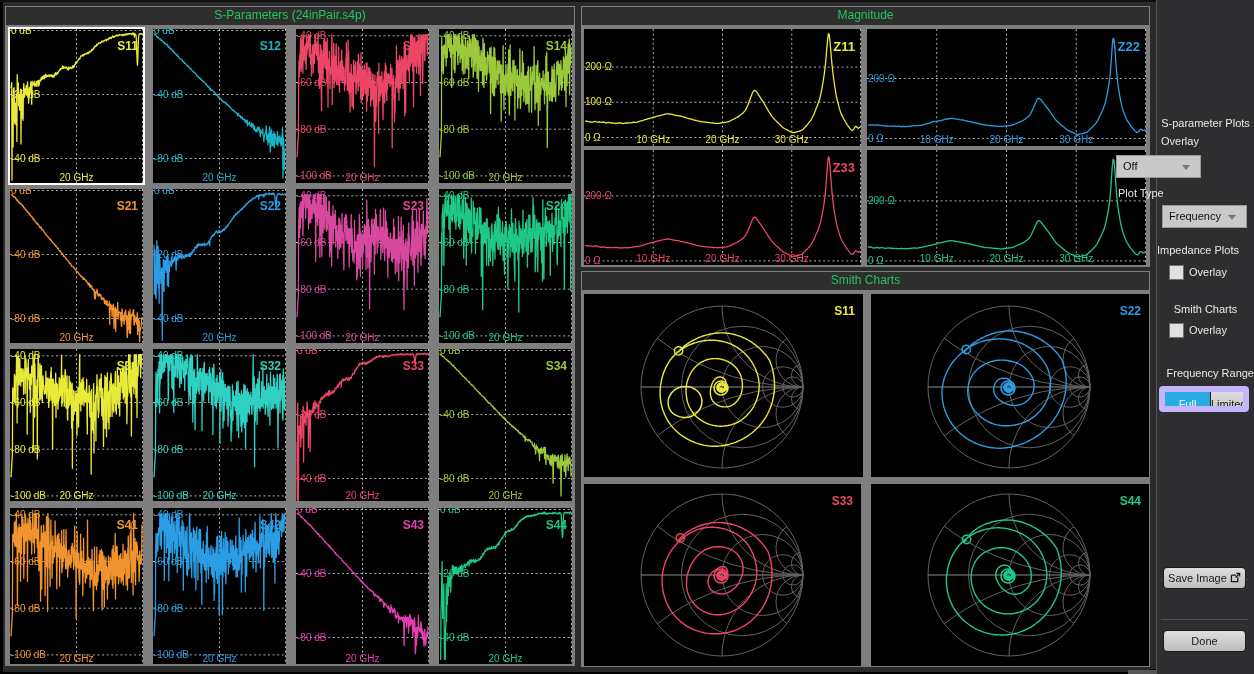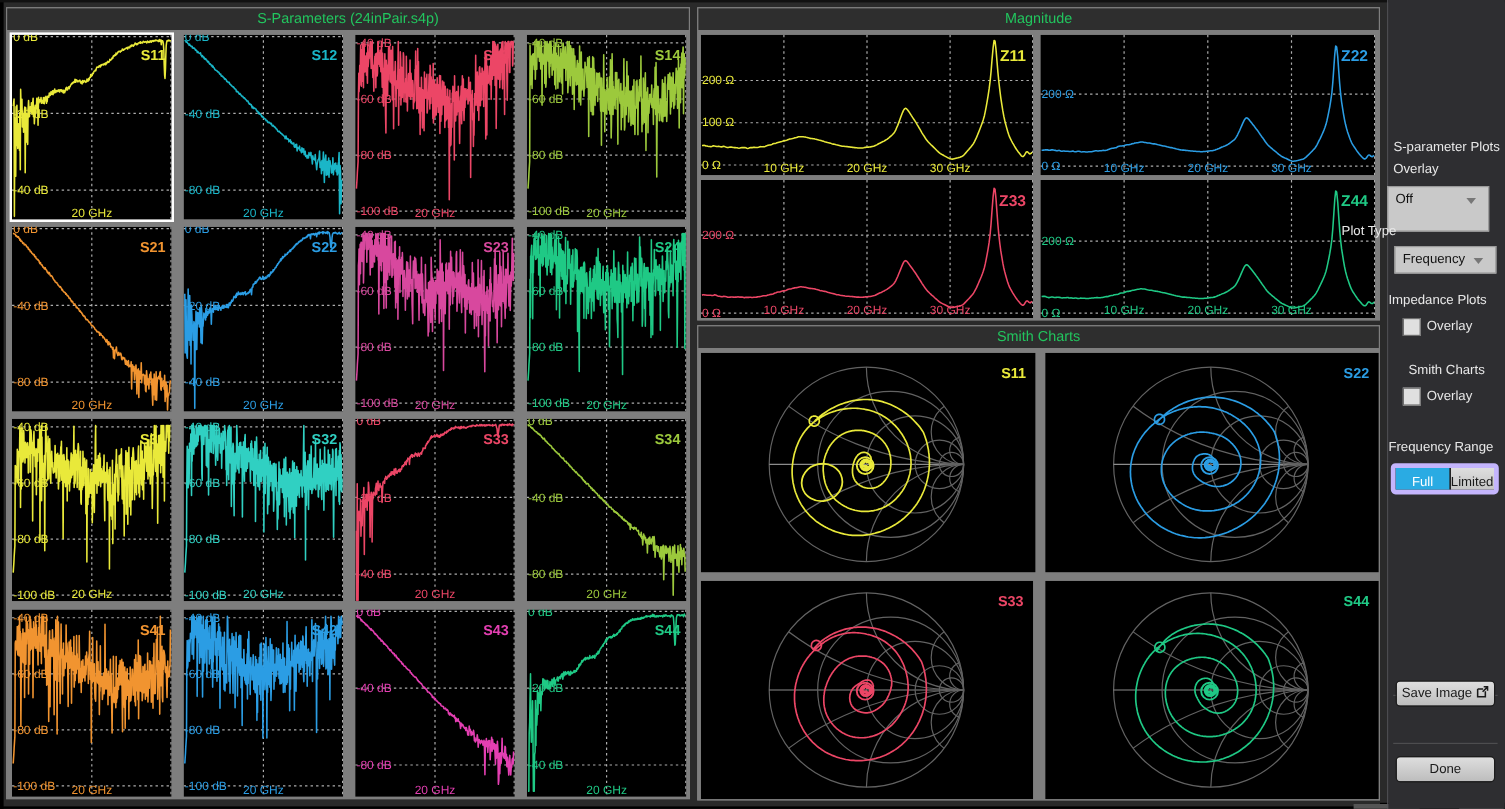--- a/index.html
+++ b/index.html
@@ -445,31 +445,31 @@
     </g>
     <polyline points="92.7,58.5 92.3,58.0 91.9,57.5 91.6,56.9 91.4,56.2 91.3,55.5 91.4,54.9 91.5,54.2 91.8,53.6 92.1,53.0 92.5,52.5 93.0,52.0 93.6,51.7 94.2,51.4 94.9,51.2 95.6,51.2 96.2,51.2 96.9,51.4 97.5,51.7 98.1,52.0 98.6,52.5 99.0,53.0 99.3,53.6 99.6,54.2 99.7,54.9 99.7,55.6 99.7,56.2 99.5,56.9 99.2,57.5 98.8,58.0 98.3,58.5 97.8,58.9 97.2,59.2 96.5,59.5 95.9,59.6 95.2,59.6 94.5,59.5 93.9,59.2 93.3,58.9 92.7,58.5 93.5,57.9 94.3,56.6 95.1,55.4 96.0,54.2 96.9,53.0 97.9,51.8 98.9,50.6 100.0,49.5 101.1,48.4 102.3,47.4 103.5,46.4 104.7,45.5 106.0,44.5 107.4,43.7 108.8,42.9 110.2,42.1 111.6,41.4 113.1,40.7 114.6,40.1 116.1,39.5 117.7,39.0 119.3,38.5 120.9,38.0 122.5,37.6 124.1,37.2 125.8,36.9 127.5,36.6 129.2,36.4 130.9,36.2 132.6,36.1 134.4,36.0 136.1,36.0 137.9,36.1 139.6,36.1 141.4,36.3 143.1,36.5 144.9,36.8 146.7,37.1 148.4,37.5 150.2,38.0 151.9,38.5 153.6,39.1 155.3,39.7 157.0,40.4 158.7,41.1 160.4,41.9 162.0,42.8 163.7,43.6 165.3,44.6 166.9,45.6 168.4,46.6 170.0,47.7 171.5,48.9 173.0,50.1 174.4,51.3 175.8,52.6 177.2,53.9 178.5,55.3 179.8,56.7 181.1,58.2 182.3,59.7 183.5,61.3 184.6,62.9 185.7,64.5 186.4,66.3 187.0,68.2 187.6,70.0 188.1,71.9 188.6,73.8 189.0,75.6 189.4,77.5 189.7,79.4 190.0,81.3 190.1,83.2 190.3,85.1 190.4,87.0 190.4,88.9 190.3,90.8 190.2,92.7 190.1,94.5 189.9,96.4 189.6,98.3 189.3,100.1 188.9,101.9 188.5,103.7 188.0,105.5 187.5,107.3 187.0,109.1 186.3,110.8 185.7,112.5 185.0,114.2 184.2,115.9 183.4,117.5 182.6,119.1 181.7,120.7 180.8,122.2 179.8,123.8 178.8,125.3 177.8,126.7 176.7,128.2 175.5,129.6 174.4,130.9 173.2,132.2 171.9,133.5 170.7,134.8 169.3,136.0 168.0,137.1 166.6,138.3 165.2,139.3 163.8,140.4 162.4,141.4 160.9,142.4 159.4,143.3 157.8,144.1 156.3,145.0 154.7,145.7 153.1,146.5 151.5,147.1 149.8,147.7 148.2,148.3 146.5,148.8 144.8,149.3 143.1,149.7 141.4,150.0 139.7,150.3 138.0,150.5 136.3,150.7 134.5,150.9 132.8,151.0 131.1,151.0 129.4,151.0 127.6,150.9 125.9,150.8 124.2,150.7 122.5,150.5 120.8,150.2 119.1,149.9 117.5,149.5 115.8,149.1 114.2,148.7 112.6,148.1 110.9,147.6 109.4,146.9 107.8,146.3 106.3,145.6 104.8,144.8 103.3,144.0 101.8,143.1 100.4,142.2 99.0,141.3 97.6,140.3 96.3,139.3 94.9,138.3 93.7,137.2 92.4,136.1 91.2,134.9 90.0,133.7 88.9,132.5 87.8,131.2 86.8,129.9 85.8,128.6 84.8,127.3 83.9,125.9 83.0,124.5 82.2,123.0 81.4,121.6 80.7,120.1 80.0,118.6 79.4,117.1 78.8,115.5 78.3,114.0 77.8,112.4 77.3,110.9 76.9,109.3 76.6,107.7 76.3,106.1 76.0,104.5 75.8,102.9 75.6,101.3 75.5,99.7 75.4,98.1 75.4,96.5 75.4,94.9 75.5,93.3 75.6,91.7 75.8,90.1 76.0,88.5 76.3,86.9 76.6,85.4 76.9,83.8 77.3,82.3 77.7,80.8 78.2,79.3 78.7,77.8 79.3,76.3 79.9,74.8 80.5,73.4 81.2,72.0 81.9,70.6 82.7,69.2 83.4,67.9 84.3,66.5 85.1,65.2 86.1,64.0 87.0,62.7 88.0,61.5 89.0,60.4 90.1,59.2 91.2,58.1 92.3,57.1 93.4,56.0 94.6,55.1 95.8,54.1 97.1,53.2 98.4,52.4 99.7,51.5 101.0,50.8 102.3,50.0 103.7,49.3 105.0,48.7 106.4,48.1 107.8,47.5 109.2,47.0 110.6,46.5 112.0,46.0 113.5,45.6 114.9,45.3 116.4,44.9 117.8,44.6 119.3,44.4 120.7,44.2 122.2,44.0 123.7,43.9 125.1,43.9 126.6,43.8 128.1,43.8 129.5,43.9 131.0,44.0 132.4,44.1 133.8,44.3 135.3,44.6 136.7,44.8 138.1,45.1 139.5,45.5 140.8,45.8 142.2,46.3 143.6,46.7 144.9,47.2 146.2,47.7 147.5,48.3 148.8,48.8 150.1,49.5 151.3,50.1 152.5,50.8 153.7,51.5 154.9,52.3 156.1,53.0 157.2,53.9 158.3,54.7 159.4,55.6 160.4,56.5 161.4,57.4 162.4,58.4 163.3,59.4 164.3,60.4 165.2,61.5 166.0,62.5 166.8,63.6 167.6,64.7 168.4,65.9 169.1,67.0 169.8,68.2 170.4,69.4 171.0,70.6 171.6,71.8 172.1,73.0 172.6,74.3 173.1,75.5 173.5,76.8 173.9,78.0 174.3,79.3 174.6,80.6 174.9,81.9 175.1,83.2 175.3,84.5 175.5,85.8 175.6,87.1 175.7,88.4 175.8,89.7 175.8,91.0 175.7,92.4 175.7,93.7 175.6,94.9 175.4,96.2 175.2,97.5 175.0,98.8 174.8,100.1 174.4,101.3 174.1,102.5 173.7,103.8 173.3,105.0 172.8,106.2 172.3,107.3 171.8,108.5 171.2,109.6 170.6,110.7 169.9,111.8 169.2,112.8 168.5,113.9 167.8,114.9 167.0,115.8 166.2,116.8 165.3,117.7 164.5,118.6 163.6,119.4 162.6,120.2 161.7,121.0 160.8,121.7 159.8,122.5 158.8,123.1 157.8,123.8 156.8,124.4 155.7,125.0 154.7,125.6 153.6,126.1 152.5,126.6 151.5,127.0 150.4,127.5 149.3,127.8 148.2,128.2 147.1,128.5 145.9,128.8 144.8,129.1 143.7,129.3 142.6,129.5 141.5,129.6 140.3,129.7 139.2,129.8 138.1,129.8 137.0,129.9 135.8,129.8 134.7,129.8 133.6,129.7 132.5,129.6 131.4,129.5 130.3,129.3 129.3,129.1 128.2,128.8 127.1,128.6 126.1,128.3 125.0,128.0 124.0,127.6 123.0,127.2 122.0,126.8 121.0,126.4 120.1,125.9 119.1,125.4 118.2,124.9 117.3,124.4 116.4,123.8 115.5,123.2 114.7,122.6 113.8,121.9 113.0,121.2 112.2,120.6 111.4,119.8 110.7,119.1 110.0,118.4 109.3,117.6 108.6,116.8 107.9,116.0 107.3,115.2 106.7,114.4 106.1,113.5 105.5,112.6 105.0,111.7 104.5,110.8 104.0,109.9 103.6,109.0 103.2,108.1 102.8,107.1 102.4,106.2 102.1,105.2 101.8,104.2 101.5,103.2 101.2,102.3 101.0,101.3 100.8,100.3 100.6,99.3 100.5,98.3 100.3,97.3 100.2,96.3 100.2,95.2 100.1,94.2 100.1,93.2 100.1,92.2 100.2,91.2 100.3,90.2 100.4,89.2 100.5,88.2 100.7,87.2 100.9,86.2 101.1,85.2 101.4,84.2 101.7,83.3 102.1,82.3 102.4,81.4 102.8,80.4 103.3,79.5 103.7,78.6 104.2,77.8 104.8,76.9 105.3,76.1 105.9,75.3 106.5,74.5 107.2,73.7 107.9,73.0 108.6,72.3 109.3,71.6 110.1,71.0 110.8,70.4 111.6,69.8 112.4,69.2 113.2,68.7 114.1,68.2 114.9,67.7 115.8,67.3 116.6,66.9 117.5,66.5 118.4,66.1 119.2,65.8 120.1,65.5 121.0,65.2 121.9,64.9 122.8,64.7 123.6,64.5 124.5,64.3 125.4,64.1 126.3,64.0 127.2,63.9 128.1,63.8 129.0,63.8 129.8,63.7 130.7,63.7 131.6,63.7 132.5,63.8 133.3,63.8 134.2,63.9 135.0,64.1 135.8,64.2 136.7,64.4 137.5,64.5 138.3,64.8 139.1,65.0 139.9,65.2 140.7,65.5 141.4,65.8 142.2,66.1 142.9,66.4 143.6,66.8 144.3,67.2 145.0,67.5 145.7,67.9 146.4,68.3 147.1,68.8 147.7,69.2 148.3,69.6 148.9,70.1 149.5,70.6 150.1,71.1 150.7,71.6 151.2,72.1 151.8,72.6 152.3,73.1 152.8,73.7 153.3,74.2 153.8,74.8 154.3,75.4 154.7,75.9 155.1,76.5 155.6,77.1 156.0,77.7 156.4,78.3 156.8,78.9 157.1,79.6 157.5,80.2 157.8,80.8 158.1,81.5 158.4,82.1 158.7,82.8 158.9,83.5 159.2,84.2 159.4,84.8 159.6,85.5 159.7,86.2 159.9,86.9 160.0,87.6 160.1,88.3 160.2,89.0 160.3,89.7 160.3,90.4 160.4,91.1 160.4,91.8 160.4,92.5 160.3,93.2 160.3,93.9 160.2,94.6 160.1,95.3 160.0,96.0 159.9,96.7 159.7,97.3 159.6,98.0 159.3,98.7 159.1,99.3 158.9,99.9 158.6,100.6 158.3,101.2 157.9,101.8 157.6,102.4 157.2,102.9 156.8,103.5 156.4,104.0 155.9,104.5 155.5,105.0 155.0,105.5 154.5,105.9 154.0,106.3 153.5,106.7 153.0,107.1 152.5,107.5 151.9,107.9 151.4,108.2 150.8,108.5 150.2,108.8 149.7,109.1 149.1,109.3 148.5,109.5 147.9,109.7 147.3,109.9 146.7,110.0 146.1,110.1 145.5,110.2 144.9,110.3 144.3,110.3 143.7,110.3 143.1,110.3 142.5,110.2 141.9,110.1 141.3,110.0 140.8,109.9 140.2,109.8 139.7,109.6 139.1,109.4 138.6,109.2 138.1,109.0 137.6,108.8 137.1,108.6 136.6,108.3 136.2,108.1 135.7,107.8 135.3,107.5 134.8,107.3 134.4,107.0 134.0,106.7 133.6,106.4 133.2,106.1 132.8,105.8 132.4,105.5 132.1,105.2 131.7,104.9 131.4,104.6 131.0,104.3 130.7,103.9 130.4,103.6 130.1,103.3 129.8,102.9 129.6,102.6 129.3,102.2 129.1,101.9 128.8,101.5 128.6,101.2 128.4,100.8 128.2,100.4 128.0,100.1 127.8,99.7 127.6,99.4 127.4,99.0 127.2,98.7 127.0,98.3 126.9,98.0 126.7,97.6 126.5,97.3 126.3,97.0 126.1,96.6 126.0,96.3 125.8,95.9 125.7,95.5 125.5,95.2 125.4,94.8 125.3,94.4 125.2,94.1 125.1,93.7 125.0,93.3 124.9,92.9 124.9,92.5 124.8,92.1 124.8,91.7 124.8,91.3 124.8,90.9 124.8,90.6 124.8,90.2 124.9,89.8 124.9,89.4 125.0,89.0 125.0,88.6 125.1,88.2 125.2,87.8 125.3,87.5 125.5,87.1 125.6,86.7 125.8,86.4 125.9,86.0 126.1,85.6 126.3,85.3 126.5,85.0 126.7,84.7 127.0,84.3 127.2,84.0 127.5,83.8 127.7,83.5 128.0,83.2 128.3,83.0 128.7,82.8 129.0,82.6 129.3,82.4 129.6,82.2 130.0,82.0 130.3,81.9 130.7,81.7 131.0,81.6 131.4,81.5 131.8,81.4 132.1,81.4 132.5,81.3 132.8,81.3 133.2,81.2 133.5,81.2 133.9,81.2 134.2,81.2 134.5,81.2 134.9,81.3 135.2,81.3 135.5,81.4 135.9,81.5 136.2,81.6 136.5,81.7 136.8,81.8 137.1,82.0 137.4,82.2 137.7,82.4 137.9,82.6 138.2,82.9 138.4,83.1 138.6,83.3 138.8,83.6 139.0,83.8 139.2,84.1 139.4,84.3 139.5,84.6 139.6,84.8 139.8,85.1 139.9,85.3 140.0,85.5 140.1,85.7 140.2,86.0 140.3,86.2 140.3,86.4 140.4,86.6 140.5,86.8 140.5,87.0 140.6,87.1 140.6,87.3 140.7,87.5 140.7,87.7 140.7,87.8 140.7,88.0 140.8,88.1 140.8,88.3 140.8,88.4 140.8,88.5 140.9,88.7 140.9,88.8 140.9,88.9 140.9,89.0 141.0,89.1 141.0,89.2 141.0,89.3 141.1,89.4 141.1,89.5 141.2,89.6 141.9,89.2 142.1,89.4 142.3,89.6 142.4,89.7 142.6,89.9 142.7,90.1 142.8,90.4 143.0,90.6 143.0,90.8 143.1,91.1 143.2,91.3 143.2,91.6 143.2,91.8 143.2,92.1 143.1,92.4 143.0,92.6 143.0,92.8 142.8,93.1 142.7,93.3 142.5,93.5 142.4,93.7 142.2,93.9 142.0,94.0 141.7,94.1 141.5,94.3 141.3,94.4 141.0,94.4 140.8,94.5 140.5,94.5 140.3,94.5 140.1,94.5 139.8,94.5 139.6,94.5 139.4,94.4 139.2,94.4 139.0,94.3 138.8,94.2 138.6,94.1 138.4,94.1 138.3,94.0 138.1,93.9 138.0,93.8 137.9,93.7 137.7,93.7 137.6,93.6 137.5,93.5 137.4,93.5 137.3,93.4 137.1,93.4 137.0,93.3 136.9,93.3 136.8,93.3 136.6,93.2 136.5,93.2 136.4,93.2 136.2,93.2 136.1,93.1 135.9,93.1 135.7,93.1 135.6,93.0 135.4,92.9 135.2,92.9 135.0,92.8 134.8,92.7 134.7,92.6 134.5,92.5 134.3,92.3 134.2,92.2 134.0,92.0 133.9,91.8 133.8,91.6 133.7,91.4 133.6,91.2 133.5,91.0 133.5,90.8 133.5,90.6 133.5,90.4 133.5,90.1 133.6,89.9 133.6,89.7 133.7,89.5 133.8,89.3 134.0,89.1 134.1,89.0 134.3,88.8 134.5,88.7 134.7,88.6 134.9,88.5 135.1,88.4 135.3,88.3 135.5,88.3 135.7,88.3 135.9,88.3 136.1,88.3 136.3,88.3 136.5,88.4 136.7,88.4 136.9,88.5 137.1,88.5 137.2,88.6 137.4,88.7 137.5,88.7 137.6,88.8 137.8,88.9 137.9,89.0 138.0,89.0 138.1,89.1 138.2,89.1 138.2,89.2 138.3,89.2 138.4,89.3 138.5,89.3 138.6,89.3 138.7,89.3 138.8,89.3 138.9,89.3 139.0,89.3 139.1,89.3 139.2,89.3 139.4,89.3 139.5,89.3 139.6,89.3 139.8,89.3 140.0,89.3 140.1,89.4 140.3,89.4 140.5,89.5 140.6,89.5 140.8,89.6 141.0,89.7 141.1,89.8 141.2,89.9 141.4,90.1 141.5,90.2 141.6,90.4 141.7,90.5 141.7,90.7 141.8,90.9 141.8,91.1 141.8,91.3 141.8,91.5 141.8,91.6 141.7,91.8 141.6,92.0 141.5,92.2 141.4,92.3 141.3,92.5 141.2,92.6 141.0,92.7 140.8,92.8 140.7,92.9 140.5,92.9 140.3,93.0 140.1,93.0 139.9,93.0 139.7,93.0 139.5,93.0 139.4,92.9 139.2,92.9 139.0,92.8 138.9,92.8 138.8,92.7 138.6,92.6 138.5,92.5 138.4,92.5 138.3,92.4 138.2,92.3 138.2,92.3 138.1,92.2 138.0,92.2 138.0,92.1 137.9,92.1 137.9,92.1 137.8,92.0 137.8,92.0 137.7,92.0 137.7,92.1 137.6,92.1 137.5,92.1 137.4,92.1 137.4,92.2 137.3,92.2 137.2,92.2 137.0,92.3 136.9,92.3 136.8,92.3 136.6,92.3 136.5,92.3 136.4,92.3 136.2,92.3 136.1,92.3 135.9,92.2 135.8,92.2 135.6,92.1 135.5,92.0 135.4,91.9 135.2,91.8 135.1,91.7 135.1,91.6 135.0,91.4 134.9,91.3 134.9,91.1 134.9,91.0 134.9,90.8 134.9,90.7 135.0,90.5 135.0,90.4 135.1,90.3 135.2,90.1 135.3,90.0 135.5,89.9 135.6,89.9 135.7,89.8 135.9,89.7 136.1,89.7 136.2,89.7 136.4,89.7 136.5,89.7 136.7,89.7 136.9,89.7" fill="none" stroke="#1fc985" stroke-width="1.4" stroke-linejoin="round" opacity="1.0"></polyline>
     <circle cx="137.0" cy="92" r="7" fill="none" stroke="#1fc985" stroke-width="1.6"></circle>
     <circle cx="137.5" cy="91.5" r="4" fill="none" stroke="#1fc985" stroke-width="2.8"></circle>
     <text x="270" y="21" font-size="12" font-weight="bold" fill="#1fc985" text-anchor="end">S44</text>
   </svg>
 <div class="abs" style="left:1156px;top:0;width:1px;height:674px;background:#55555a"></div>
 <div class="abs" style="left:1157px;top:0;width:97px;height:674px;background:#2e2e31"></div>
 <div class="slabel" style="left:1157px;top:117px;width:97px;text-align:center">S-parameter Plots</div>
 <div class="slabel" style="left:1161px;top:135px">Overlay</div>
-<div class="dd" style="left:1156px;top:155px;width:85px;height:38px">Off</div>
+<div class="dd" style="left:1116px;top:155px;width:85px;height:23px">Off</div>
 <div class="slabel" style="left:1118px;top:187px">Plot Type</div>
 <div class="dd" style="left:1162px;top:205px;width:85px;height:23px">Frequency</div>
 <div class="slabel" style="left:1157px;top:244px;width:97px;">Impedance Plots</div>
 <div class="cb" style="left:1169px;top:265px"></div>
 <div class="slabel" style="left:1189px;top:266px">Overlay</div>
 <div class="slabel" style="left:1157px;top:303px;width:97px;text-align:center">Smith Charts</div>
 <div class="cb" style="left:1169px;top:323px"></div>
 <div class="slabel" style="left:1189px;top:324px">Overlay</div>
-<div class="slabel" style="left:1157px;top:367px;width:97px;text-align:left">Frequency Range</div>
-<div class="abs" style="left:1159px;top:386px;width:90px;height:26px;border:4px solid #c4b5fd;border-radius:4px;overflow:hidden">
+<div class="slabel" style="left:1157px;top:367px;width:97px;text-align:right">Frequency Range</div>
+<div class="abs" style="left:1159px;top:386px;width:90px;height:26px;border:6px solid #c4b5fd;border-radius:4px;overflow:hidden">
     <div style="position:absolute;left:0;top:0;width:45px;height:24px;background:#2aabe3;color:#fff;font-size:11px;text-align:center;line-height:24px">Full</div>
     <div style="position:absolute;left:45px;top:0;width:43px;height:24px;background:linear-gradient(#dedede,#bdbdbd);border-left:1px solid #1c1c1c;color:#1a1a1a;font-size:11px;text-align:left;line-height:24px">Limited</div>
   </div>
 <div class="sep" style="left:1161px;top:579px;width:87px"></div>
 <div class="btn" style="left:1163px;top:567px;width:83px;height:22px;line-height:21px">Save Image <svg width="11" height="11" viewBox="0 0 12 12" style="vertical-align:-1px">
       <path d="M1.5 3.5 h5 M1.5 3.5 v7 h7 v-5" fill="none" stroke="#1a1a1a" stroke-width="1.4"></path>
       <path d="M6 6 L10.5 1.5 M7 1.5 h3.5 v3.5" fill="none" stroke="#1a1a1a" stroke-width="1.4"></path>
     </svg></div>
 <div class="sep" style="left:1161px;top:619px;width:87px"></div>
 <div class="btn" style="left:1163px;top:630px;width:83px;height:22px;line-height:21px">Done</div>

